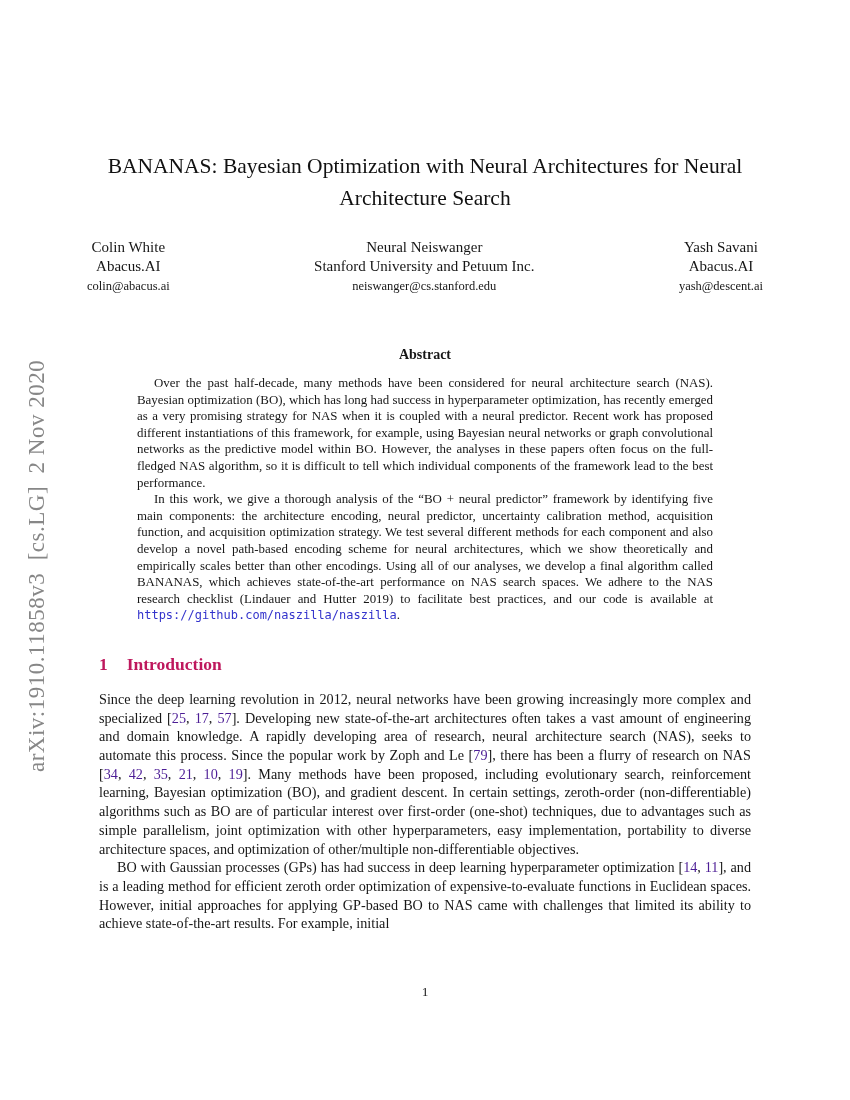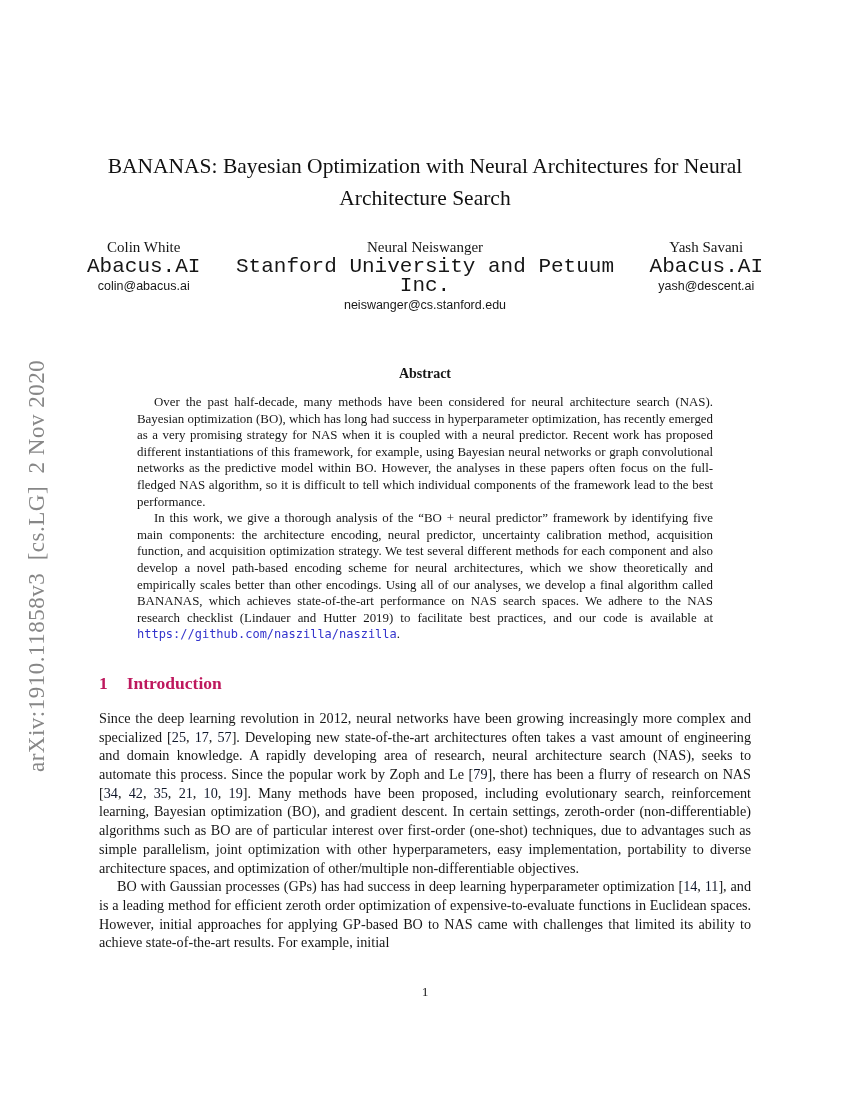--- a/index.html
+++ b/index.html
@@ -34,23 +34,23 @@
   }
   .authors-row {
     width: 676px;
     margin: 23px auto 0;
     display: flex;
     justify-content: space-between;
     gap: 20px;
   }
   .author-block { text-align: center; }
   .author-name { font-size: 15px; line-height: 20px; }
-  .author-affiliation { font-size: 21px; line-height: 19px; font-family: Liberation Mono, monospace; }
+  .author-affiliation { font-size: 15px; line-height: 19px; }
   .author-email {
-    font-family: Liberation Sans, sans-serif;
+    font-family: Liberation Serif, serif;
     font-size: 12.5px;
     line-height: 21px;
   }
   .abstract-section { width: 576px; margin: 0 auto; }
   .abstract-heading {
     margin-top: 50px;
     text-align: center;
     font-weight: bold;
     font-size: 14px;
     line-height: 16px;
@@ -72,21 +72,21 @@
   }
   .section-number { margin-right: 19px; }
   .body-text { width: 652px; margin: 15px auto 0; }
   .body-text p {
     margin: 0;
     font-size: 14.2px;
     line-height: 18.7px;
     text-align: justify;
   }
   .body-text p + p { text-indent: 18px; }
-  .cite { color: #0f172a; }
+  .cite { color: #4c1d95; }
   .link {
     color: #3333cc;
     font-family: "DejaVu Sans Mono", monospace;
     font-size: 0.93em;
   }
   .page-number {
     position: absolute;
     bottom: 100px;
     left: 0;
     right: 0;

